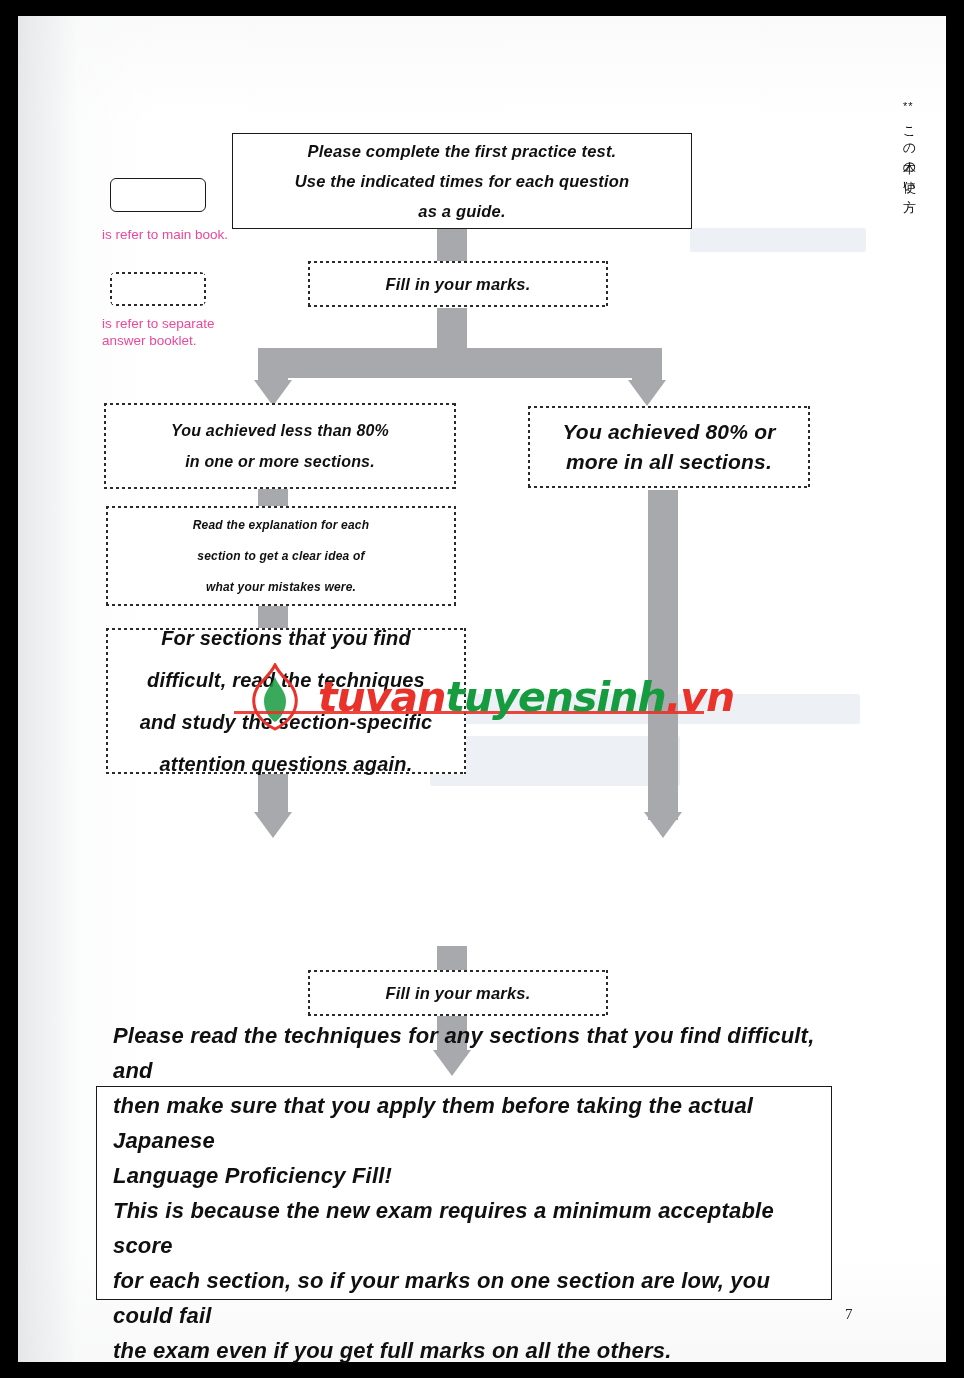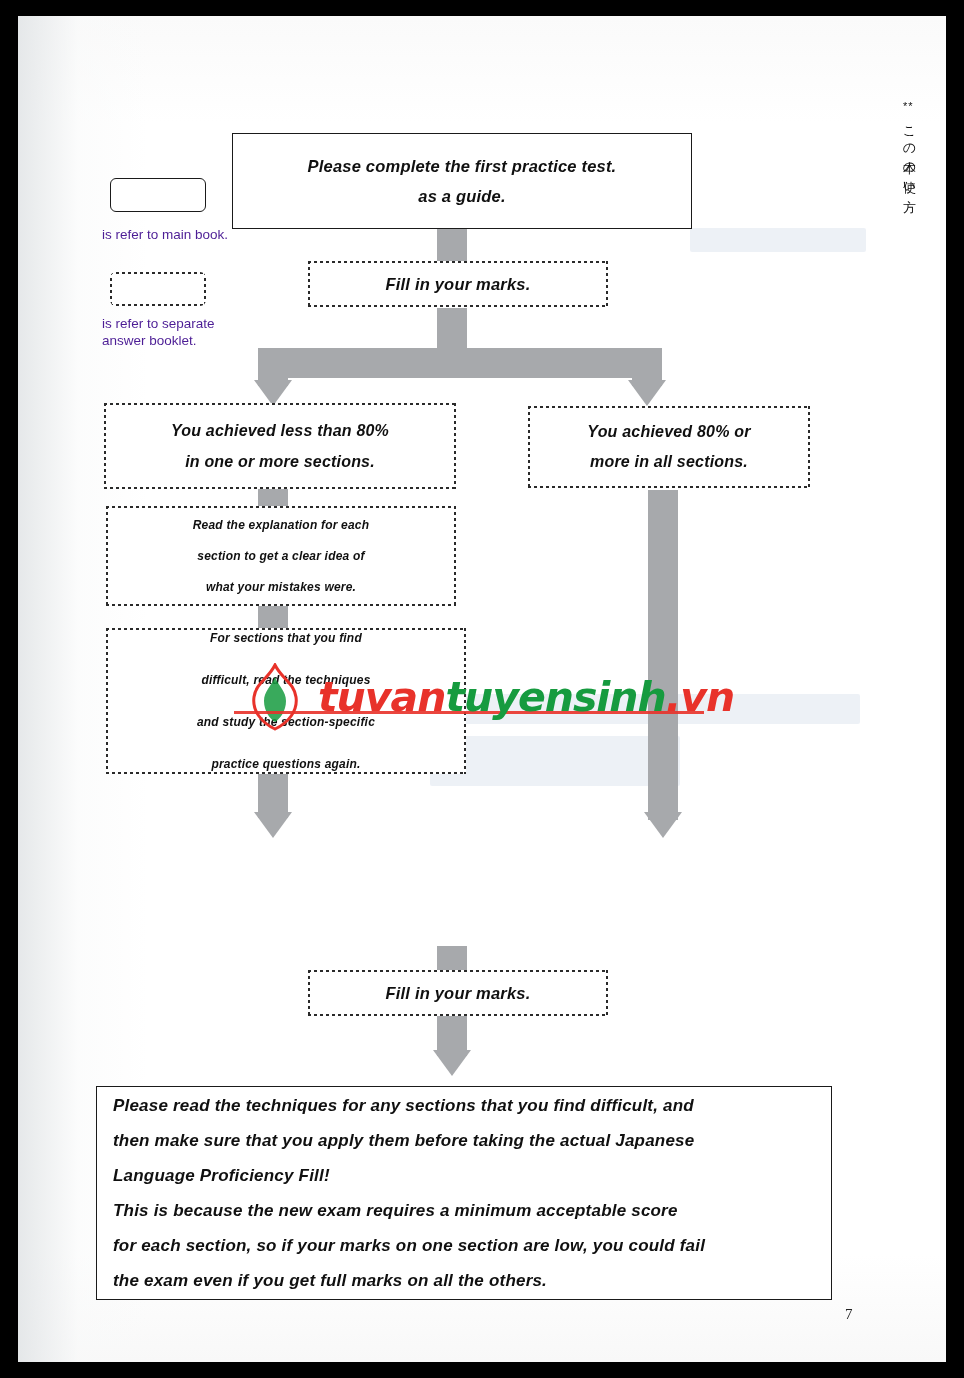--- a/index.html
+++ b/index.html
@@ -60,21 +60,21 @@
     background-size:100% 2px,100% 2px,2px 100%,2px 100%;
     background-position:0 0,0 100%,0 0,100% 0;
     background-repeat:no-repeat;
     background-color:#fff;
   }
   .box .line{display:block;width:100%;text-align:center;}
   .box.leftalign .line{text-align:left;}
 
   .legend-label{
     position:absolute;font-style:normal;font-weight:normal;
-    font-size:13.5px;color:#4c1d95;line-height:17px;
+    font-size:13.5px;color:#ec4899;line-height:17px;
   }
 
   .page-num{
     position:absolute;font-size:15px;color:#222;font-family:"Liberation Serif",serif;
   }
   .vert-jp{
     position:absolute;
     writing-mode:vertical-rl;
     font-size:13px;color:#111;letter-spacing:2px;
     font-family:"DejaVu Sans", sans-serif;
@@ -152,56 +152,57 @@
     <span>is refer to main book.</span>
   </div>
 
   <div class="box dashed" style="left:110px;top:272px;width:96px;height:34px;border-radius:6px;"></div>
   <div class="legend-label" style="left:102px;top:315px;width:145px;">
     <span>is refer to separate answer booklet.</span>
   </div>
 
   <div class="box solid" style="left:232px;top:133px;width:460px;height:96px;font-size:16.5px;line-height:30px;">
     <span class="line">Please complete the first practice test.</span>
+    <span class="line">Use the indicated times for each question</span>
     <span class="line">as a guide.</span>
   </div>
 
   <div class="box dashed" style="left:308px;top:261px;width:300px;height:46px;font-size:16.5px;line-height:26px;">
     <span class="line">Fill in your marks.</span>
   </div>
 
   <div class="box dashed" style="left:104px;top:403px;width:352px;height:86px;font-size:16px;line-height:31px;">
     <span class="line">You achieved less than 80%</span>
     <span class="line">in one or more sections.</span>
   </div>
 
-  <div class="box dashed" style="left:528px;top:406px;width:282px;height:82px;font-size:16px;line-height:30px;">
+  <div class="box dashed" style="left:528px;top:406px;width:282px;height:82px;font-size:21px;line-height:30px;">
     <span class="line">You achieved 80% or</span>
     <span class="line">more in all sections.</span>
   </div>
 
   <div class="box dashed" style="left:106px;top:506px;width:350px;height:100px;font-size:12px;line-height:31px;">
     <span class="line">Read the explanation for each</span>
     <span class="line">section to get a clear idea of</span>
     <span class="line">what your mistakes were.</span>
   </div>
 
-  <div class="box dashed" style="left:106px;top:628px;width:360px;height:146px;font-size:12px;line-height:33px;gap:9px;">
+  <div class="box dashed" style="left:106px;top:628px;width:360px;height:146px;font-size:20px;line-height:33px;gap:9px;">
     <span class="line">For sections that you find</span>
     <span class="line">difficult, read the techniques</span>
     <span class="line">and study the section-specific</span>
-    <span class="line">practice questions again.</span>
+    <span class="line">attention questions again.</span>
   </div>
 
 
   <div class="box dashed" style="left:308px;top:970px;width:300px;height:46px;font-size:16.5px;line-height:26px;">
     <span class="line">Fill in your marks.</span>
   </div>
 
-  <div class="box solid leftalign" style="left:96px;top:1086px;width:736px;height:214px;font-size:17px;line-height:35px;padding:8px 16px;">
+  <div class="box solid leftalign" style="left:96px;top:1086px;width:736px;height:214px;font-size:22px;line-height:35px;padding:8px 16px;">
     <span class="line">Please read the techniques for any sections that you find difficult, and</span>
     <span class="line">then make sure that you apply them before taking the actual Japanese</span>
     <span class="line">Language Proficiency Fill!</span>
     <span class="line">This is because the new exam requires a minimum acceptable score</span>
     <span class="line">for each section, so if your marks on one section are low, you could fail</span>
     <span class="line">the exam even if you get full marks on all the others.</span>
   </div>
 
   <div class="wm">
     <svg class="wm-flame" viewBox="0 0 66 70">

